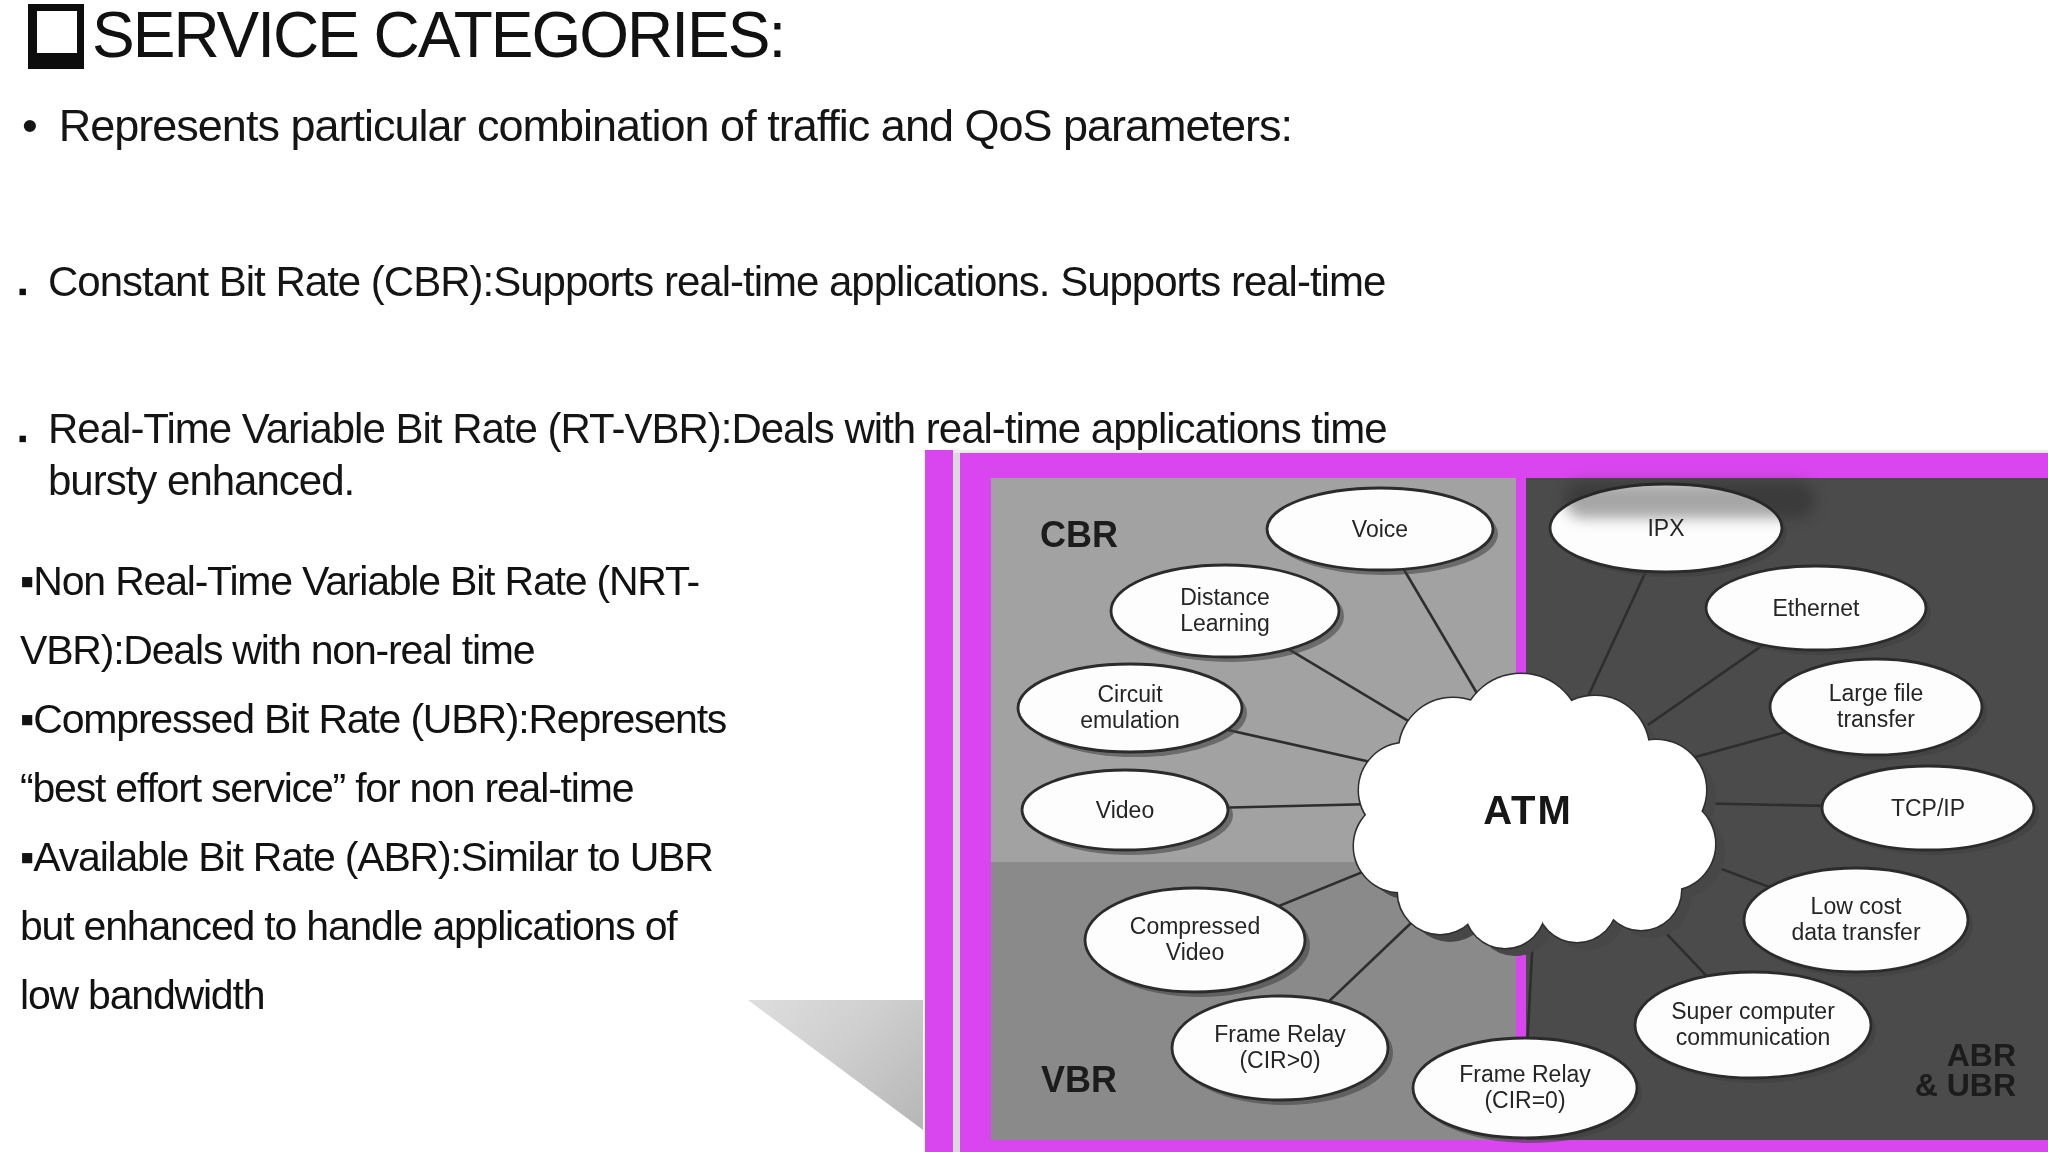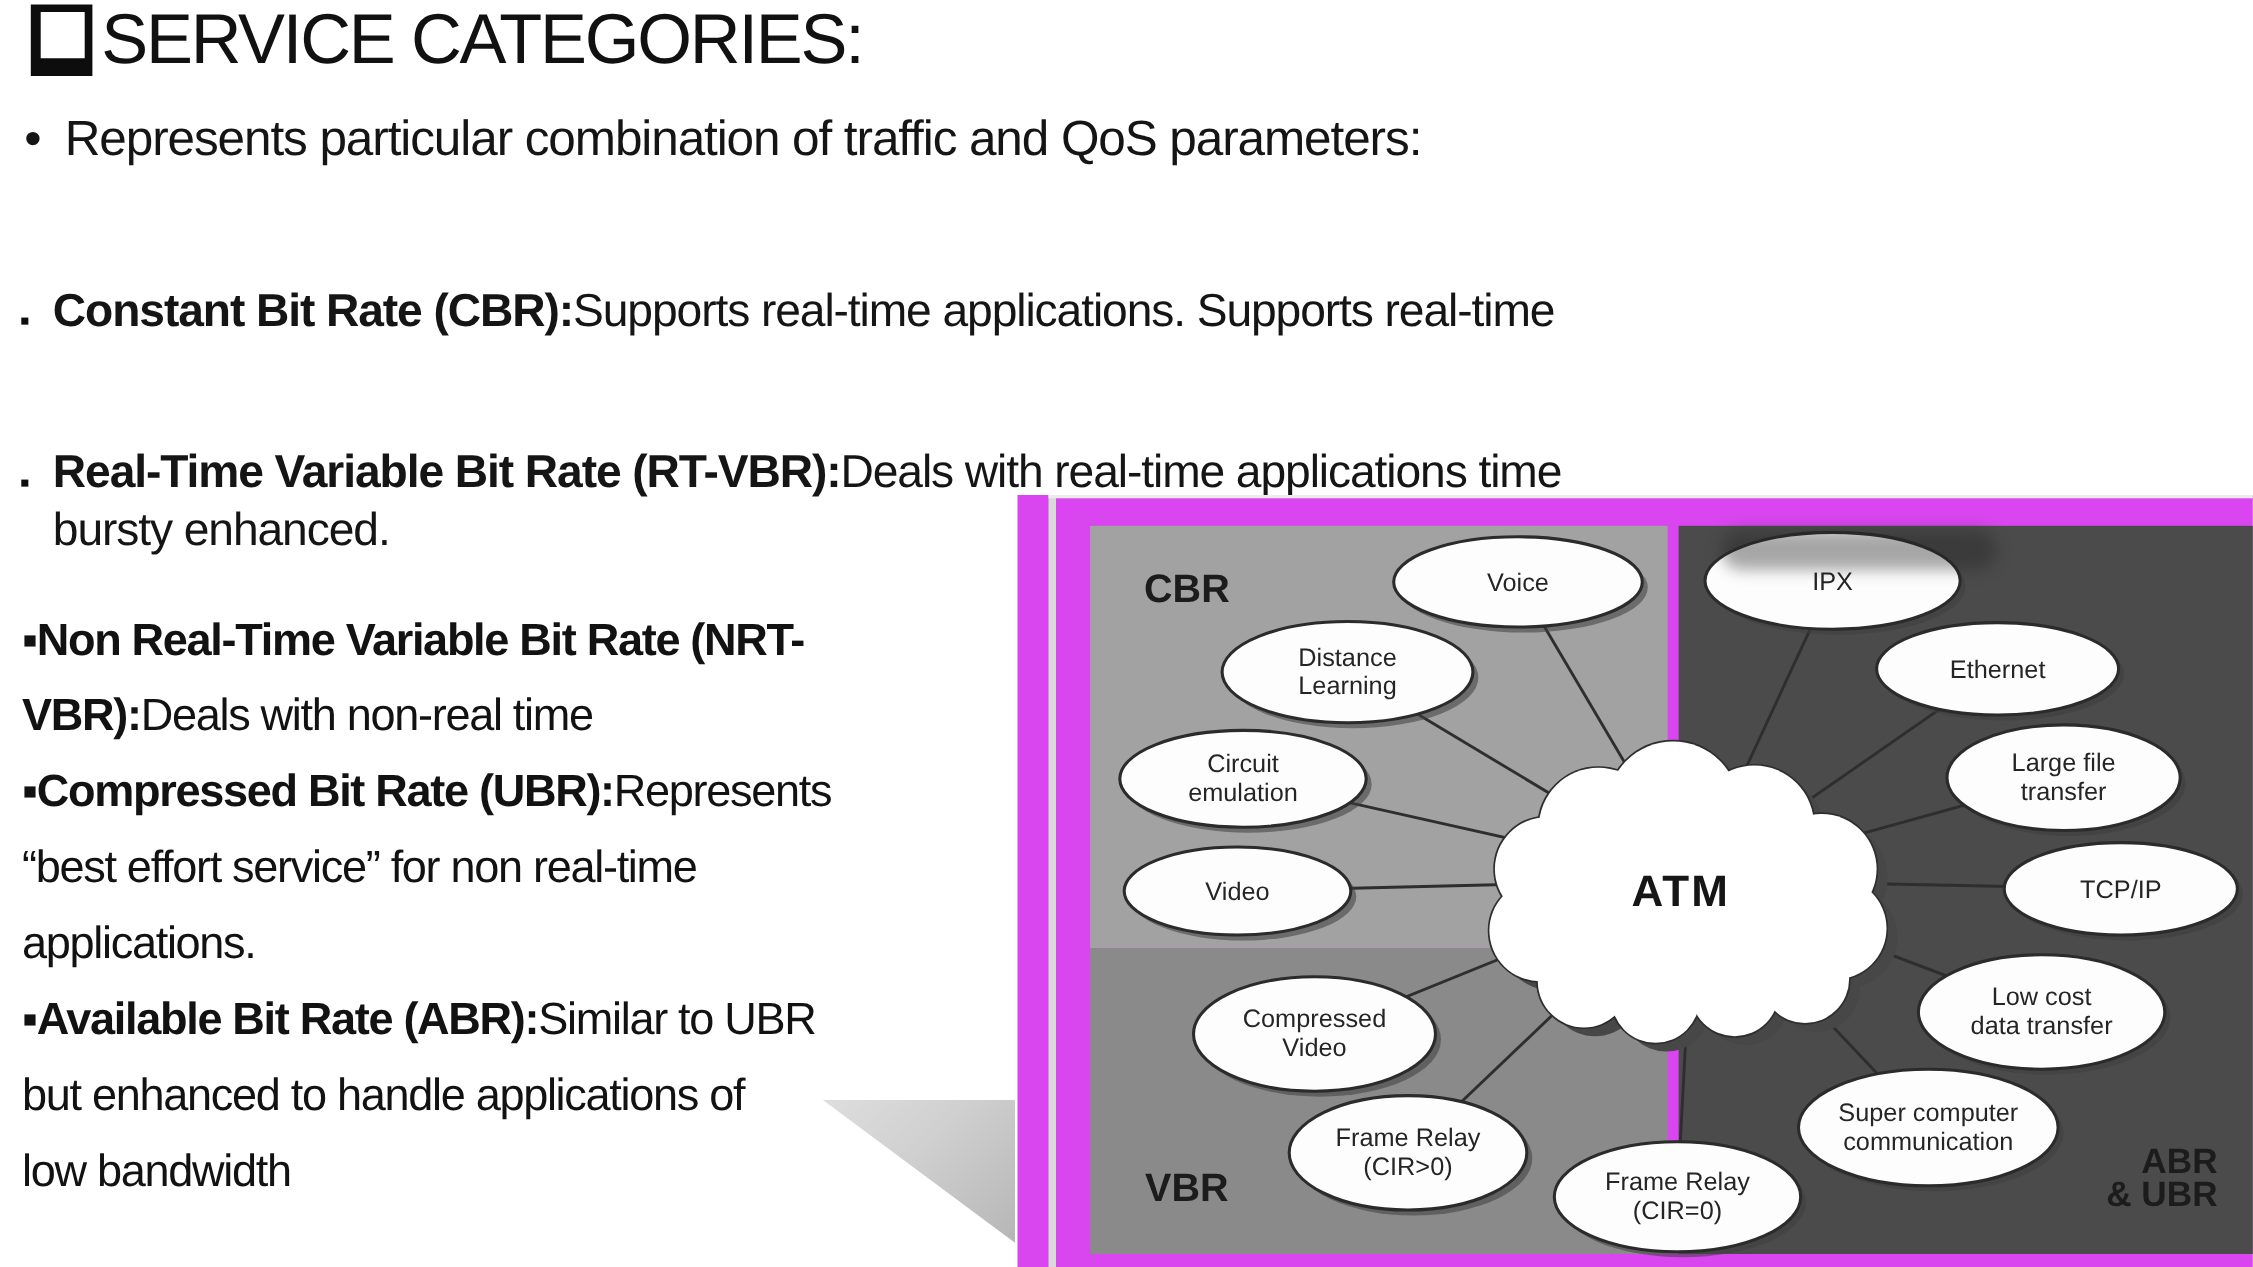--- a/index.html
+++ b/index.html
@@ -28,21 +28,21 @@
   .intro .dot{margin-right:22px;}
   
   .para{
     position:absolute;left:48px;font-size:42px;letter-spacing:-1px;
     line-height:52px;color:#151515;
   }
   .para .marker{
     position:absolute;left:-30px;top:9px;font-size:26px;color:#0d0d0d;
   }
   .line{white-space:nowrap;}
-  .b{font-weight:700;}
+  .b{font-weight:400;}
   
   .colblock{
     position:absolute;left:20px;top:547px;font-size:41px;letter-spacing:-1.2px;
     line-height:69px;color:#121212;
   }
   
   .curl{
     position:absolute;left:748px;top:1000px;width:175px;height:130px;
     background:linear-gradient(135deg,#dedede 0%,#cfcfcf 45%,#b6b6b6 100%);
     clip-path:polygon(0 0,100% 0,100% 100%);
@@ -83,21 +83,20 @@
   <span class="marker">▪</span>
   <div class="line"><span class="b">Real-Time Variable Bit Rate (RT-VBR):</span><span>Deals with real-time applications time</span></div>
   <div class="line"><span class="b"></span><span>bursty enhanced.</span></div>
 </div>
 
 <div class="colblock">
   <div class="line"><span class="b">▪Non Real-Time Variable Bit Rate (NRT-</span><span></span></div>
   <div class="line"><span class="b">VBR):</span><span>Deals with non-real time</span></div>
   <div class="line"><span class="b">▪Compressed Bit Rate (UBR):</span><span>Represents</span></div>
   <div class="line"><span class="b"></span><span>“best effort service” for non real-time</span></div>
-  <div class="line"><span class="b"></span><span>applications.</span></div>
   <div class="line"><span class="b">▪Available Bit Rate (ABR):</span><span>Similar to UBR</span></div>
   <div class="line"><span class="b"></span><span>but enhanced to handle applications of</span></div>
   <div class="line"><span class="b"></span><span>low bandwidth</span></div>
 </div>
 
 <div class="curl"></div>
 
 <div class="figure">
   <svg width="1123" height="702" viewBox="0 0 1123 702">
 

